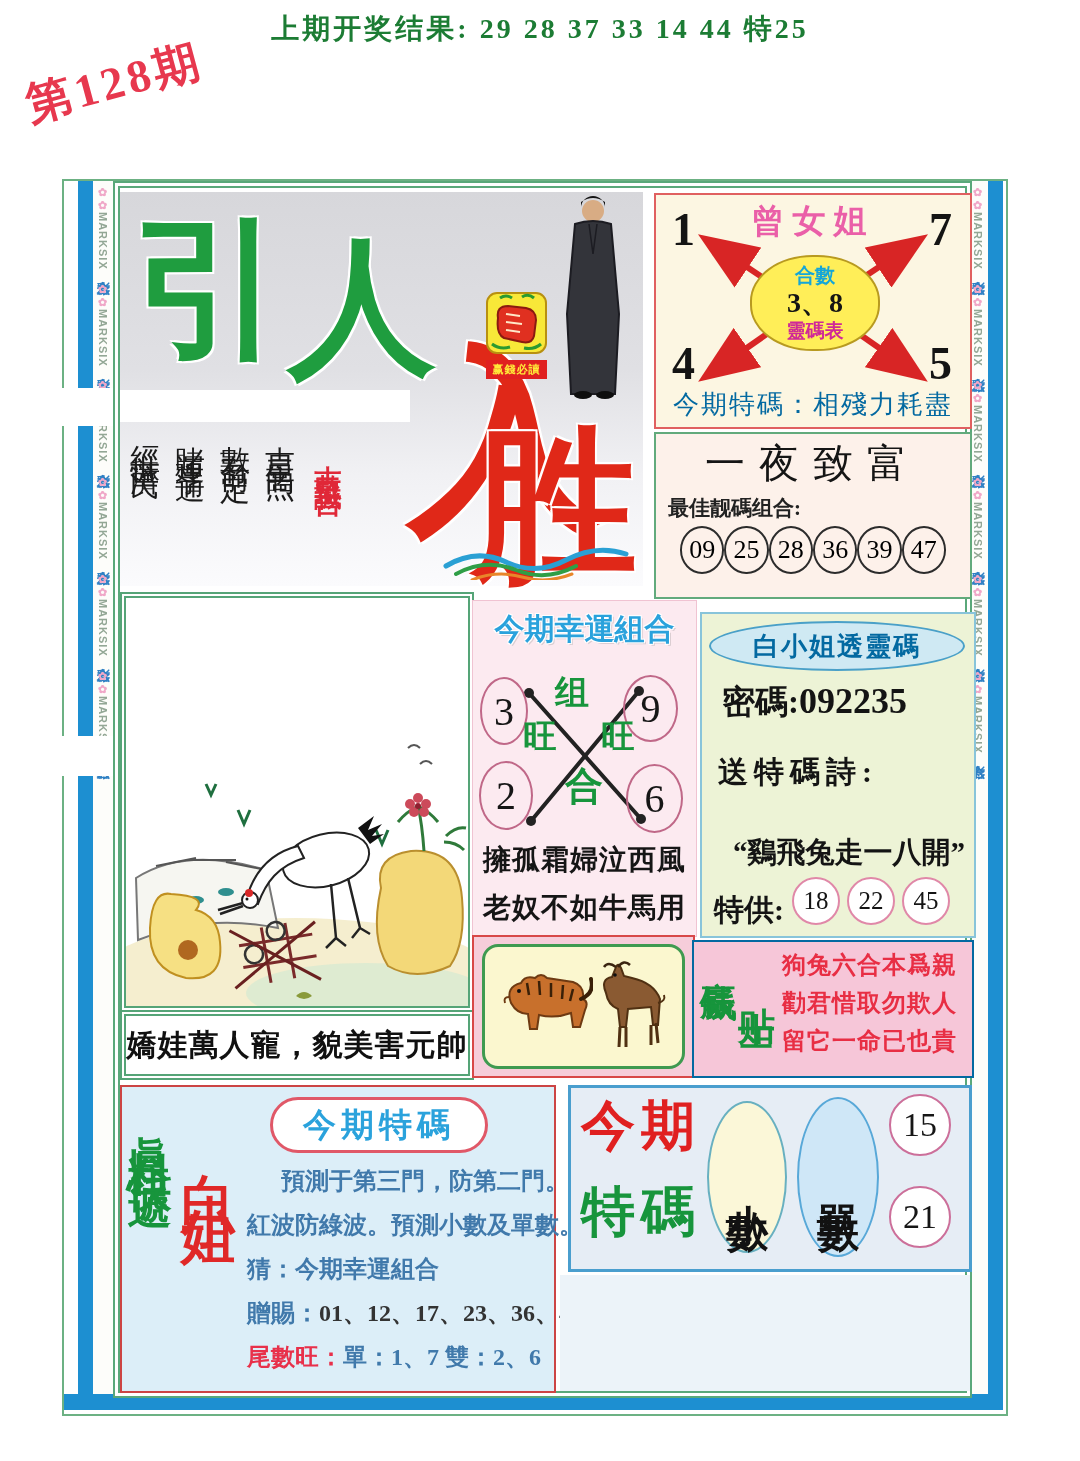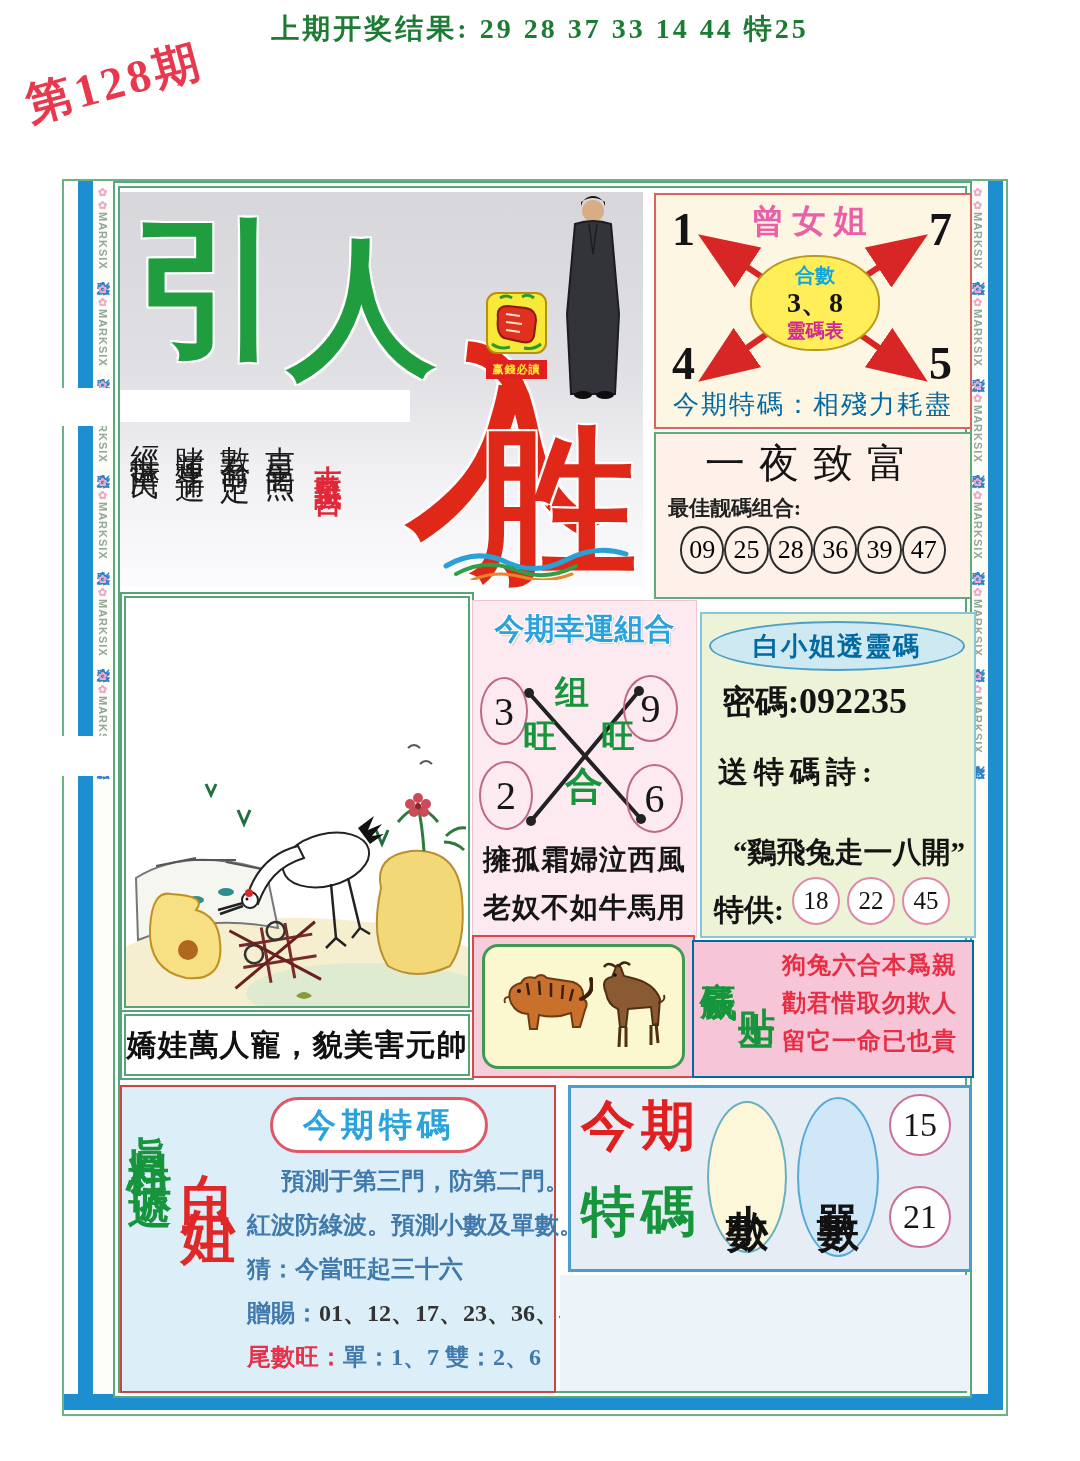--- a/index.html
+++ b/index.html
@@ -334,21 +334,21 @@
     </div>
   </div>
 
   <div class="abs express">
     <span class="ex-side">眞料快遞</span>
     <span class="ex-name">白小姐</span>
     <div class="ex-pill sans">今期特碼</div>
     <div class="ex-body">
       <div class="ln ex-ind">預測于第三門，防第二門。睇好</div>
       <div class="ln">紅波防綠波。預測小數及單數。</div>
-      <div class="ln">猜：今當旺起三十六</div>
+      <div class="ln">猜：今期幸運組合</div>
       <div class="ln"><span>贈賜：</span><span class="gift-n">01、12、17、23、36、45</span></div>
       <div class="ln"><span class="tail-l">尾數旺：</span><span>單：1、7 雙：2、6</span></div>
     </div>
   </div>
 
   <div class="abs special">
     <span class="sp-word sans" style="top:10px;color:#e02020;">今期</span>
     <span class="sp-word sans" style="top:96px;color:#17953c;">特碼</span>
     <div class="sp-oval" style="left:136px;top:13px;width:76px;height:148px;background:#fbf7d8;border:2px solid #68b0c0;">
       <span class="vtext">小數</span>

